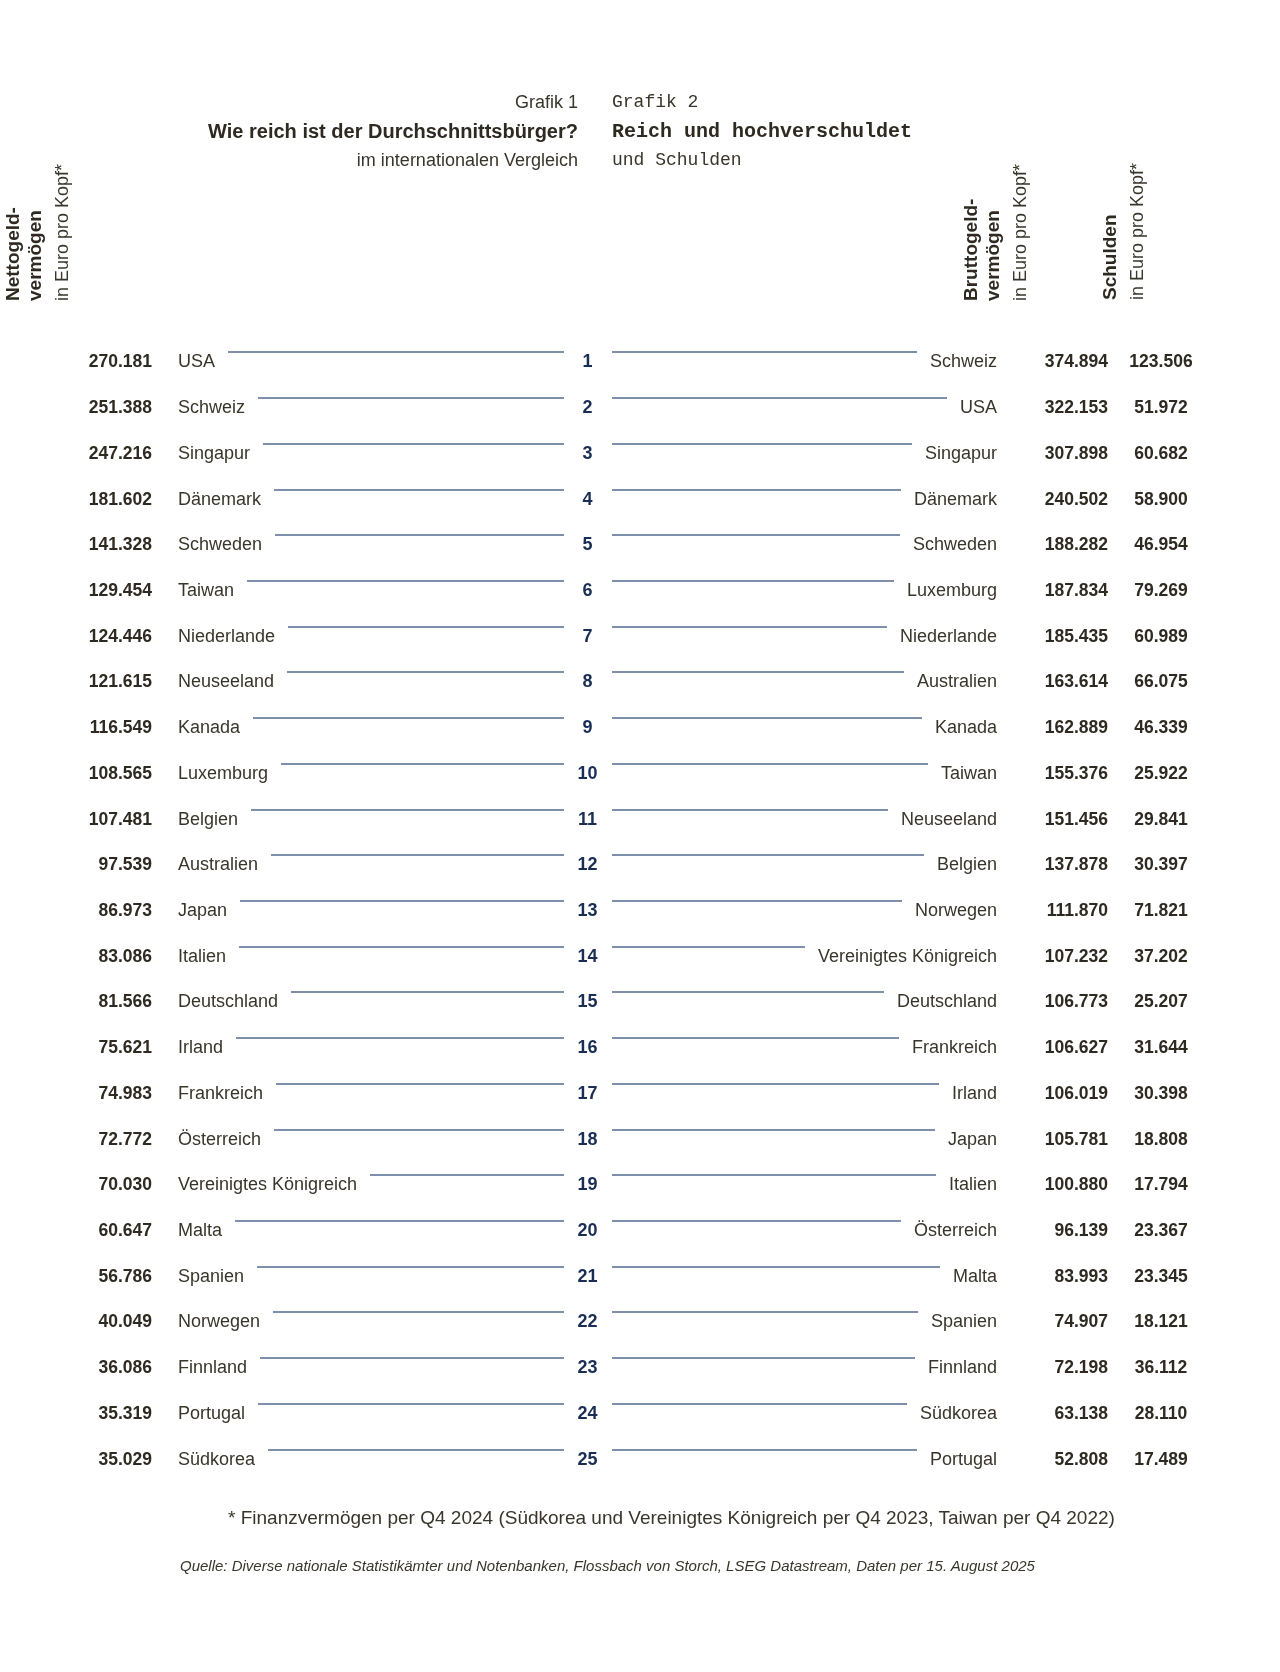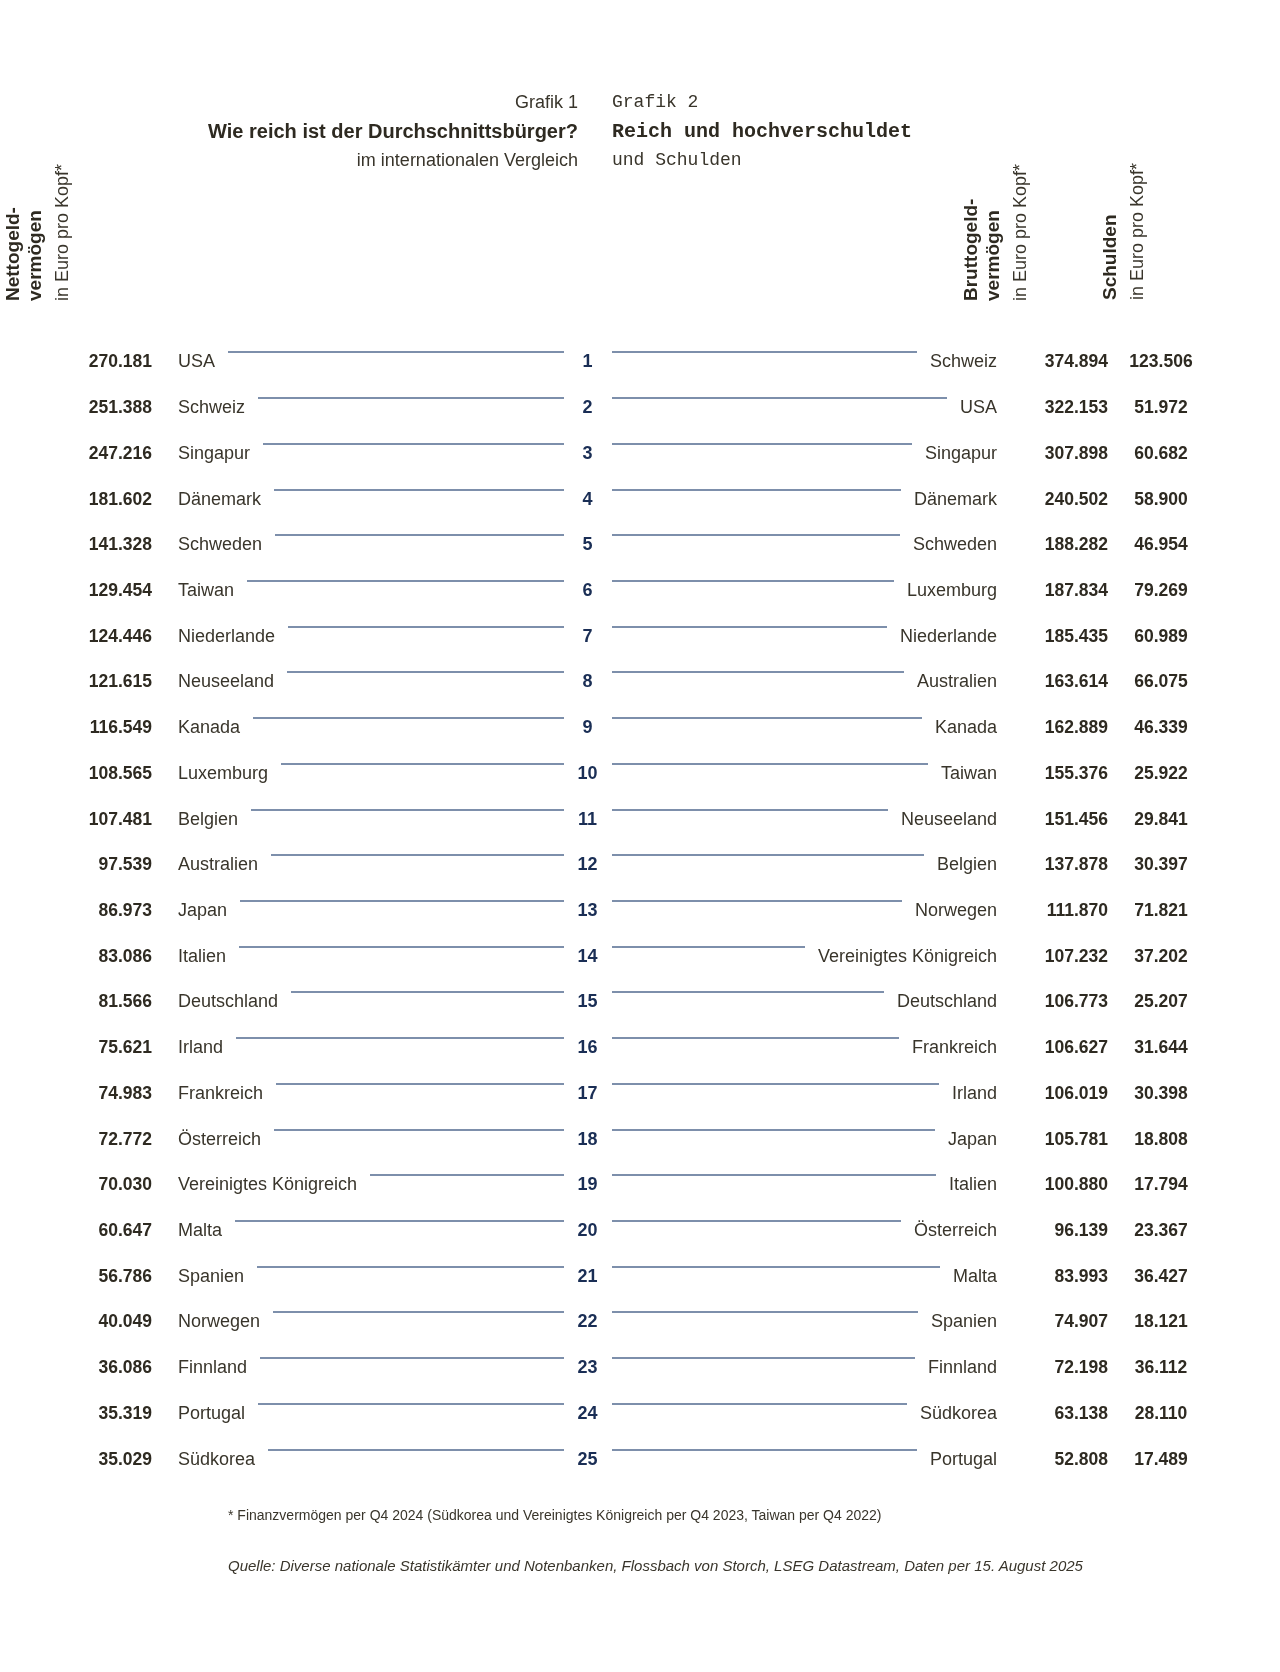--- a/index.html
+++ b/index.html
@@ -79,33 +79,32 @@
     color: var(--navy);
   }
   .val-gross { width: 111px; }
   .val-debt  { width: 106px; text-align: center; }
 
   
   .footnote {
     position: absolute;
     top: 1507px;
     left: 228px;
-    font-size: 14px;
+    font-size: 19px;
     color: var(--ink-soft);
     white-space: nowrap;
   }
   .source {
     position: absolute;
     top: 1557px;
     left: 180px;
     font-size: 15px;
     font-style: italic;
     color: var(--ink-soft);
     white-space: nowrap;
-    margin-left: 48px;
   }
 </style>
 </head>
 <body>
 
 <div class="page">
 
   <div class="g-header g1">
     <div>Grafik 1</div>
     <div class="g-title">Wie reich ist der Durchschnittsbürger?</div>
@@ -462,21 +461,21 @@
     <div class="zone zone-left">
       <span class="country">Spanien</span>
       <span class="rule"></span>
     </div>
     <div class="rank">21</div>
     <div class="zone zone-right">
       <span class="rule"></span>
       <span class="country">Malta</span>
     </div>
     <div class="val val-gross">83.993</div>
-    <div class="val val-debt">36.427</div>
+    <div class="val val-debt">23.345</div>
   </div>
 
   <div class="row">
     <div class="val val-net">40.049</div>
     <div class="gap1"></div>
     <div class="zone zone-left">
       <span class="country">Norwegen</span>
       <span class="rule"></span>
     </div>
     <div class="rank">22</div>

